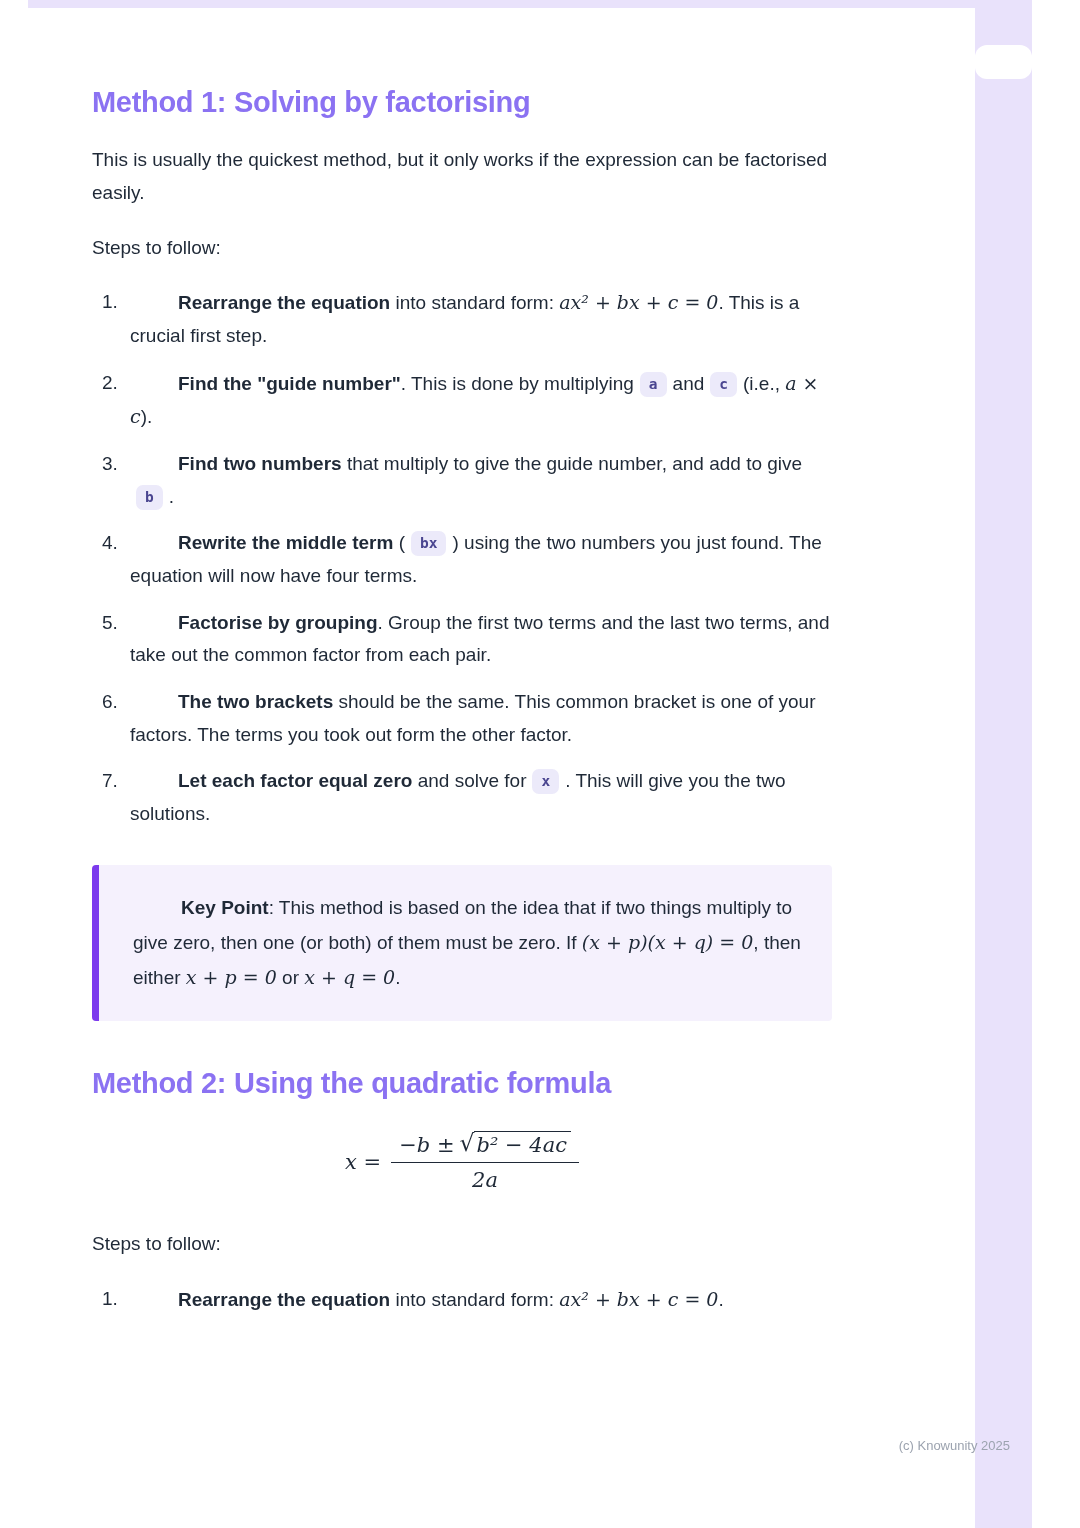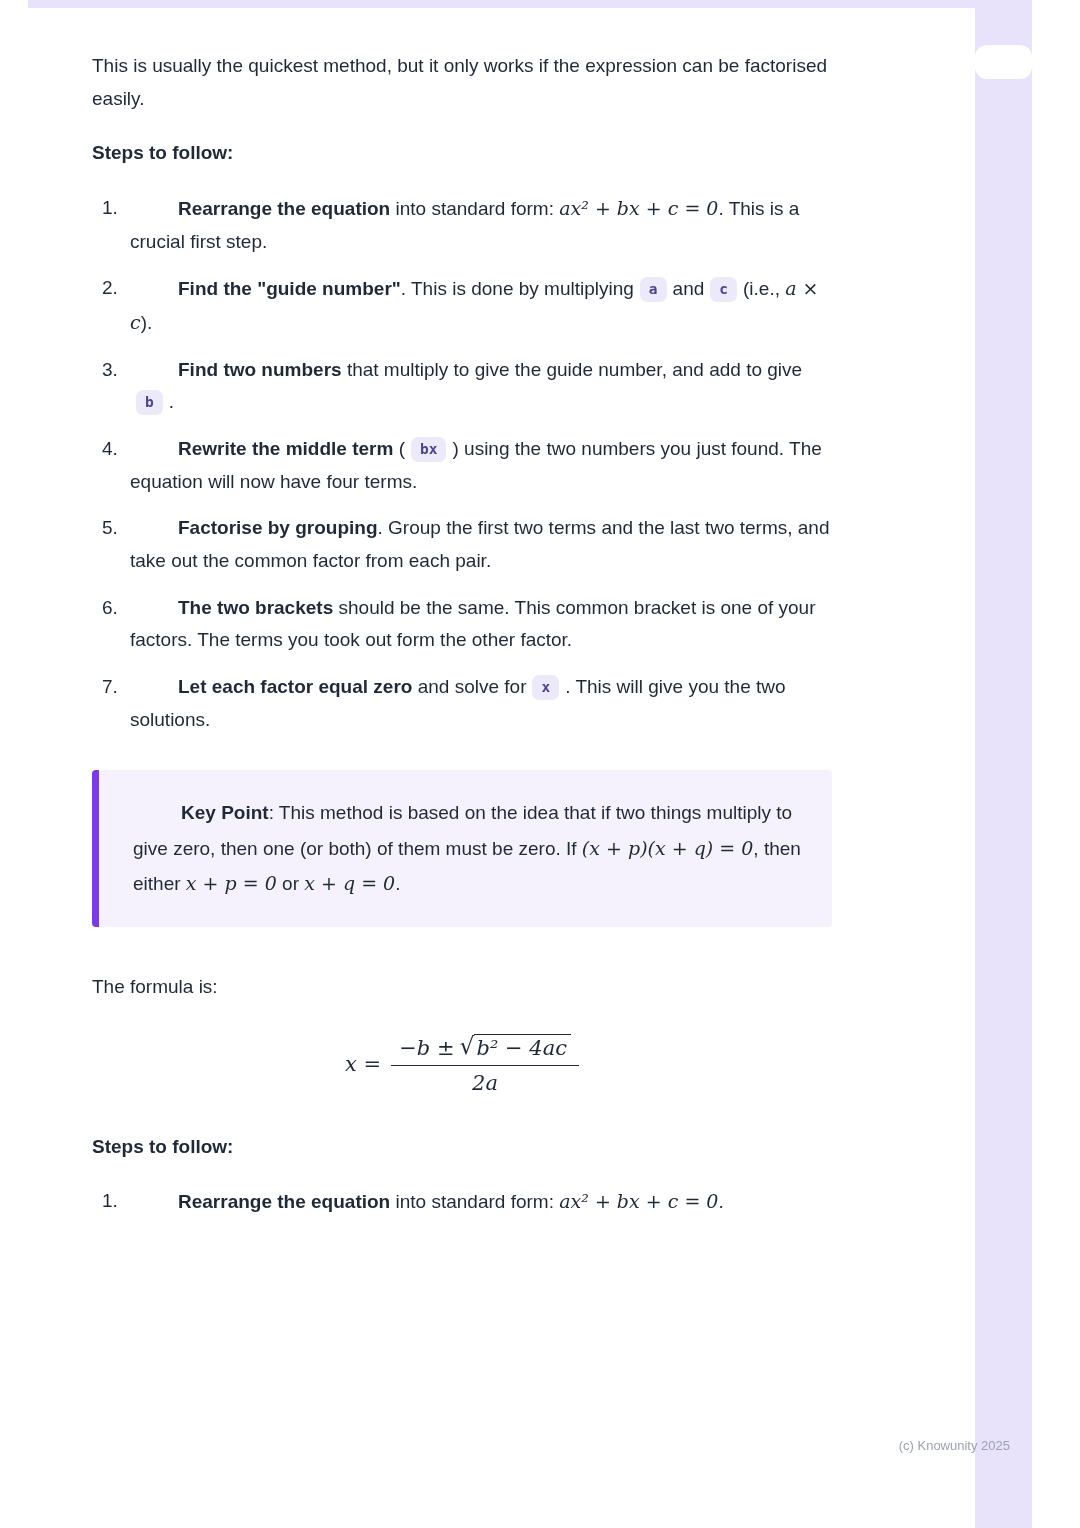--- a/index.html
+++ b/index.html
@@ -52,21 +52,21 @@
   p.body { margin: 0 0 22px; line-height: 1.72; }
   .section-heading {
     color: var(--accent);
     font-size: 29px;
     font-weight: 700;
     letter-spacing: -0.3px;
     margin: 38px 0 24px;
     line-height: 1.25;
   }
   .section-heading.first { margin-top: 34px; }
-  .steps-label { font-weight: 700; margin: 0 0 18px; line-height: 1.7; }
+  .steps-label { font-weight: 400; margin: 0 0 18px; line-height: 1.7; }
 
   ol.steps { list-style: none; margin: 0; padding: 0 0 0 10px; }
   li.step { display: flex; margin-bottom: 14px; line-height: 1.72; }
   .step-num { flex: 0 0 28px; }
   .step-body { flex: 1; }
 
   .callout {
     margin: 34px 0 44px;
     background: var(--callout-bg);
     border-left: 7px solid var(--callout-border);
@@ -120,20 +120,21 @@
 <body>
 
 <div class="top-strip"></div>
 <div class="scrollbar-track"></div>
 <div class="scrollbar-thumb"></div>
 <div class="copyright">(c) Knowunity 2025</div>
 
 <div class="content">
 
 
+  <h2 class="section-heading first">Method 1: Solving by factorising</h2>
 
   <p class="body">This is usually the quickest method, but it only works if the expression can be factorised easily.</p>
 
   <p class="body steps-label">Steps to follow:</p>
 
   <ol class="steps">
     <li class="step">
       <span class="step-num">1.</span>
       <span class="step-body"><span class="seg seg-bold">Rearrange the equation</span><span class="seg seg-text"> into standard form: </span><span class="seg seg-math">ax² + bx + c = 0</span><span class="seg seg-text">. This is a crucial first step.</span></span>
     </li>
@@ -160,23 +161,23 @@
     <li class="step">
       <span class="step-num">7.</span>
       <span class="step-body"><span class="seg seg-bold">Let each factor equal zero</span><span class="seg seg-text"> and solve for</span><span class="seg seg-chip">x</span><span class="seg seg-text">. This will give you the two solutions.</span></span>
     </li>
   </ol>
 
   <div class="callout">
     <span><span class="seg seg-bold">Key Point</span><span class="seg seg-text">: This method is based on the idea that if two things multiply to give zero, then one (or both) of them must be zero. If </span><span class="seg seg-math">(x + p)(x + q) = 0</span><span class="seg seg-text">, then either </span><span class="seg seg-math">x + p = 0</span><span class="seg seg-text"> or </span><span class="seg seg-math">x + q = 0</span><span class="seg seg-text">.</span></span>
   </div>
 
-
-
-  <p class="body">The formula is:</p>
+  <h2 class="section-heading">Method 2: Using the quadratic formula</h2>
+
+
 
   <div class="formula-row">
     <span class="formula-lhs">x =</span>
     <span class="frac">
       <span class="frac-num">
         <span>−b ±</span>
         <span class="sqrt">
           <span class="radical">√</span>
           <span class="radicand">b² − 4ac</span>
         </span>

